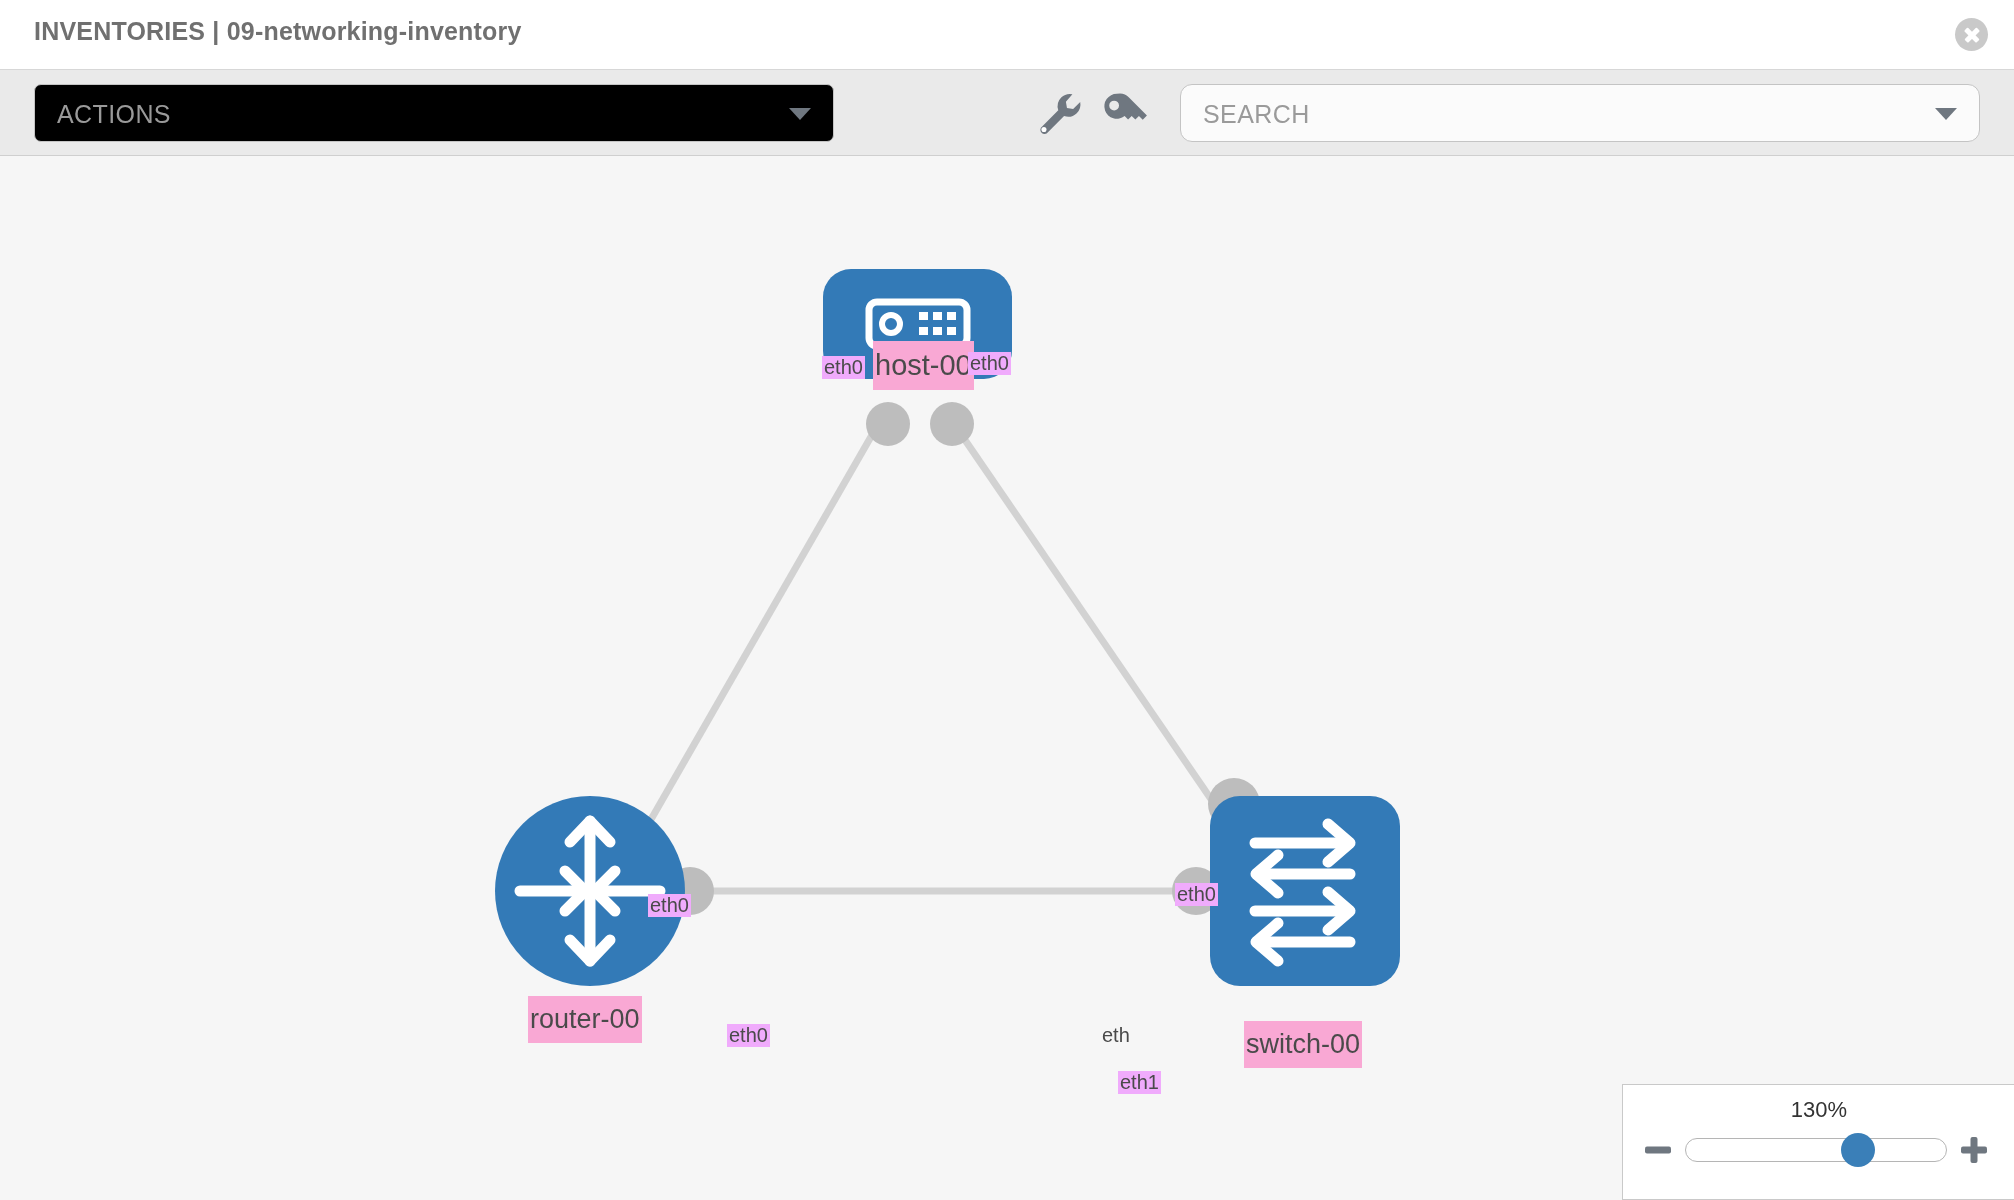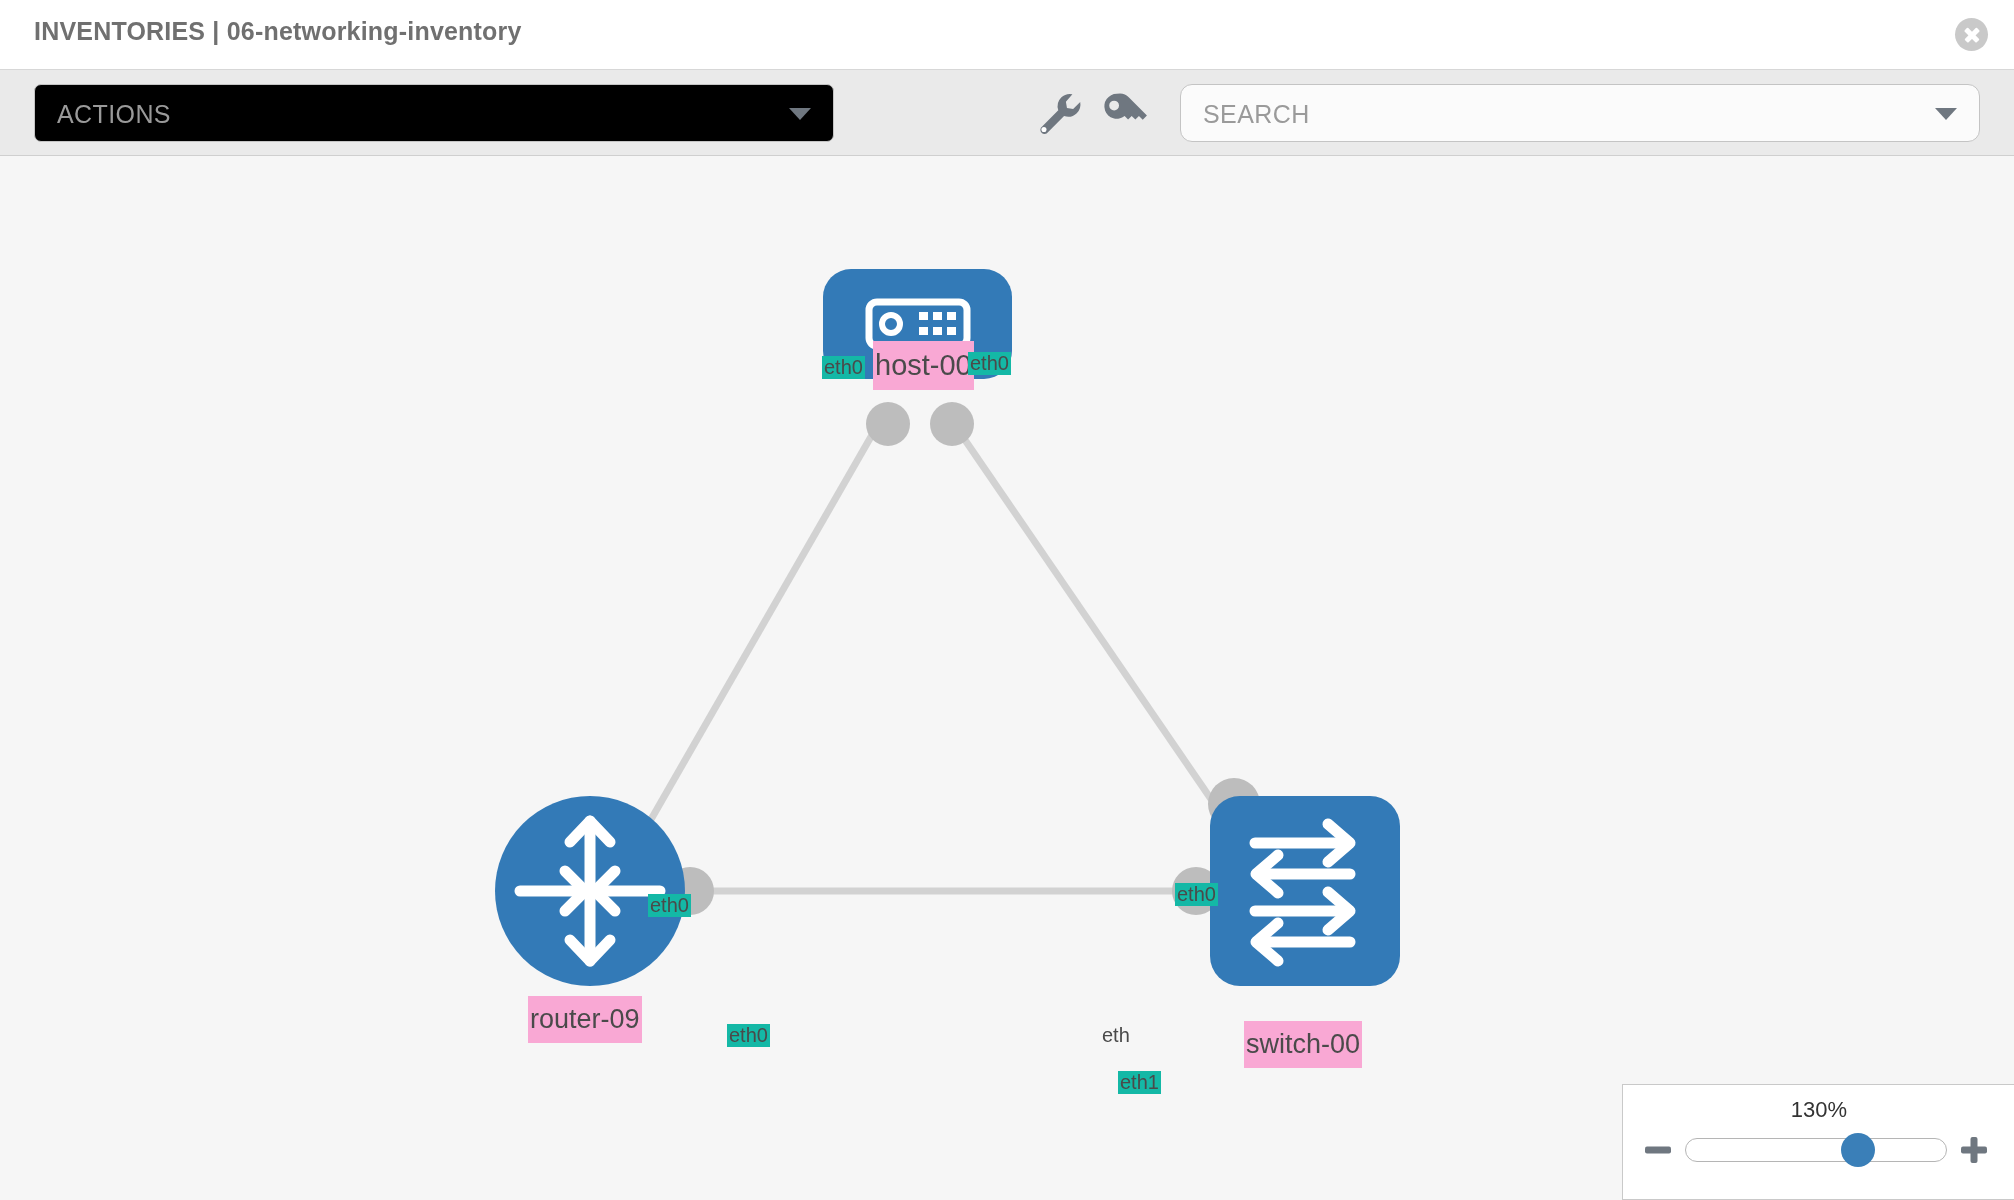--- a/index.html
+++ b/index.html
@@ -101,21 +101,21 @@
     position: absolute;
     font-size: 27px; color: #4a4a4a;
     background: #f9a8d4;
     white-space: nowrap;
     padding: 8px 2px;
     text-align: right;
   }
   .iface-label {
     position: absolute;
     font-size: 20px; color: #4a4a4a;
-    background: #14b8a6;
+    background: #f0abfc;
     white-space: nowrap;
     padding: 0 2px;
   }
 
   
   .zoom-panel {
     position: absolute; left: 1622px; top: 1084px;
     width: 397px; height: 116px;
     background: #ffffff;
     border: 1px solid #c9c9c9;
@@ -149,21 +149,21 @@
     width: 34px; height: 34px; border-radius: 50%;
     background: #3a7fb8; cursor: grab;
   }
 </style>
 </head>
 <body>
 
 <div id="app">
 
   <div class="header">
-    <div class="header-title">INVENTORIES | 06-networking-inventory</div>
+    <div class="header-title">INVENTORIES | 09-networking-inventory</div>
     <div class="close-btn"></div>
   </div>
 
   <div class="toolbar">
 
     <div class="actions-select">
       <div class="label">ACTIONS</div>
       <div class="caret"></div>
     </div>
 
@@ -241,21 +241,21 @@
           <polyline points="1278,699 1256,718 1278,737"></polyline>
           <line x1="1255" y1="755" x2="1348" y2="755"></line>
           <polyline points="1328,736 1350,755 1328,774"></polyline>
           <line x1="1350" y1="786" x2="1258" y2="786"></line>
           <polyline points="1278,767 1256,786 1278,805"></polyline>
         </g>
       </g>
     </svg>
 
     <div class="node-label" style="left:873px; top:185px; font-size:29px;">host-00</div>
-    <div class="node-label" style="left:528px; top:840px;">router-09</div>
+    <div class="node-label" style="left:528px; top:840px;">router-00</div>
     <div class="node-label" style="left:1244px; top:840px;margin-top:25px;">switch-00</div>
 
     <div class="iface-label" style="left:822px; top:200px;">eth0</div>
     <div class="iface-label" style="left:968px; top:196px;">eth0</div>
     <div class="iface-label" style="left:648px; top:738px;">eth0</div>
     <div class="iface-label" style="left:1175px; top:727px;">eth0</div>
     <div class="iface-label" style="left:727px; top:868px;">eth0</div>
     <div class="iface-label" style="left:1100px; top:868px; background:transparent;">eth</div>
     <div class="iface-label" style="left:1118px; top:868px;margin-top:47px;">eth1</div>
 

